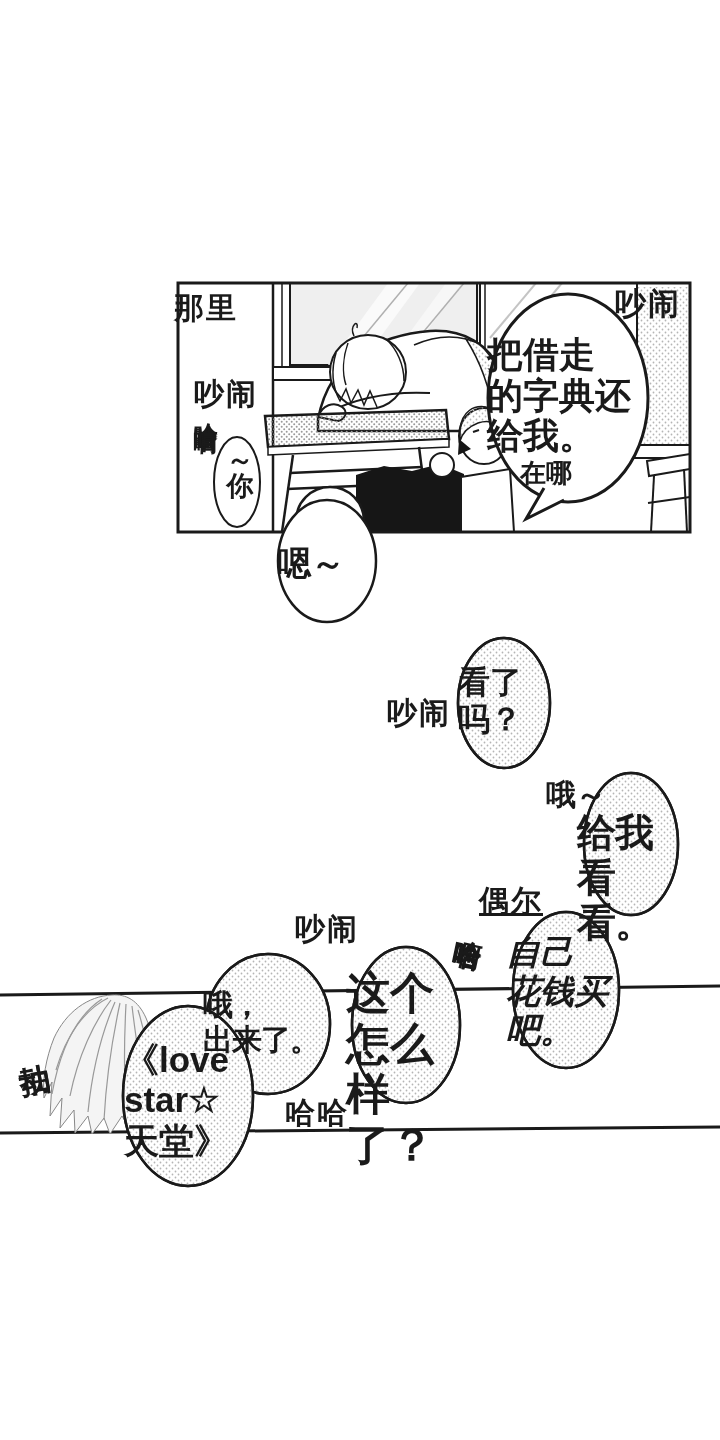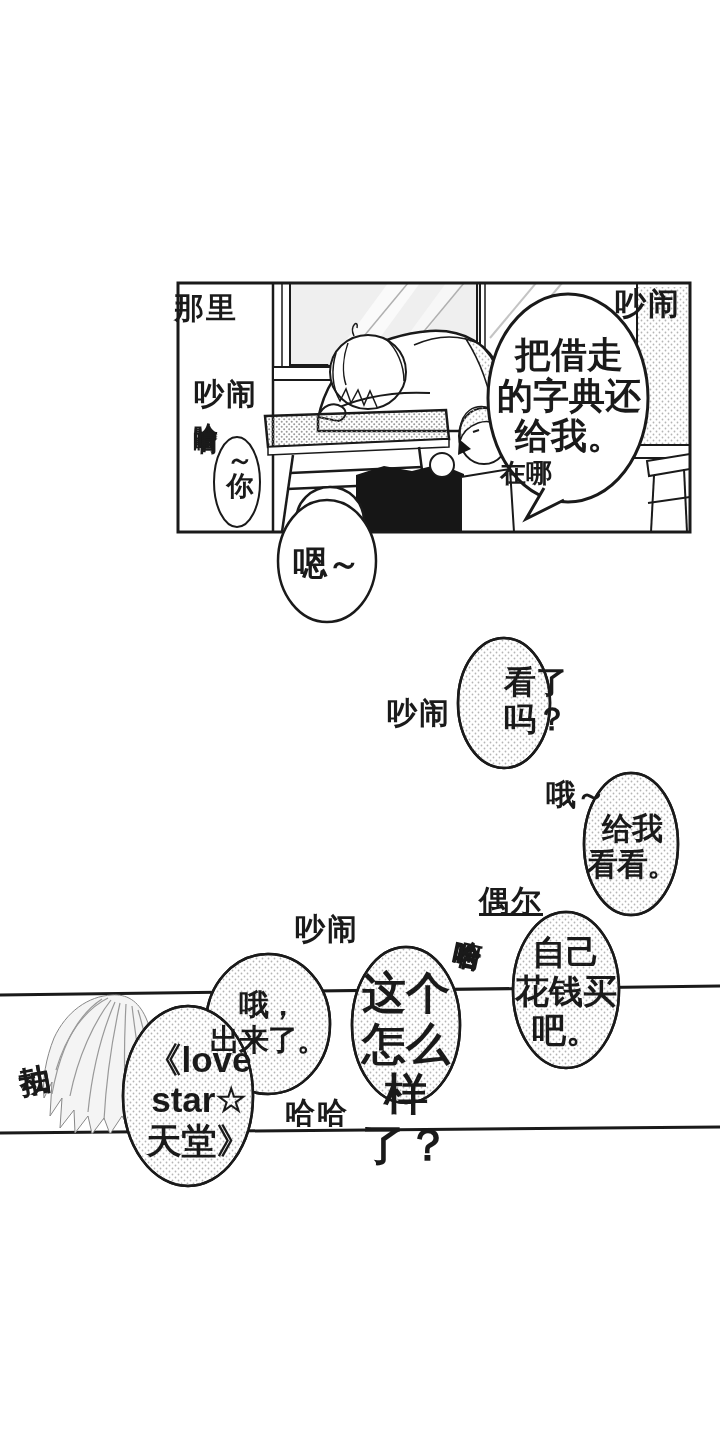--- a/index.html
+++ b/index.html
@@ -1,21 +1,21 @@
 <!DOCTYPE html>
 <html><head>
 <meta charset="utf-8">
 <style>
   html,body{margin:0;padding:0;}
   body{width:720px;height:1440px;background:#fff;overflow:hidden;position:relative;
        font-family:"Liberation Sans",sans-serif;color:#1a1a1a;}
   #art{position:absolute;left:0;top:0;z-index:1;}
   .txt{position:absolute;z-index:3;font-weight:700;line-height:1.15;white-space:pre-line;}
   .vtext{writing-mode:vertical-rl;text-orientation:upright;}
-  .ctr{text-align:center;}
+  .ctr{}
 </style>
 </head>
 <body>
 
 <svg id="art" width="720" height="1440" viewBox="0 0 720 1440">
   <defs>
     <pattern id="dotsLight" width="6" height="6" patternUnits="userSpaceOnUse">
       <circle cx="1.5" cy="1.5" r="0.9" fill="#b5b5b5"></circle>
       <circle cx="4.5" cy="4.5" r="0.9" fill="#b5b5b5"></circle>
     </pattern>
@@ -160,32 +160,32 @@
 </svg>
 
 <div class="txt" style="left:174px;top:291px;font-size:30px;letter-spacing:2px;">那里</div>
 <div class="txt" style="left:194px;top:377px;font-size:30px;letter-spacing:2px;">吵闹</div>
 <div class="txt vtext" style="left:192px;top:412px;font-size:24px;letter-spacing:-2px;height:126px;">啊哈哈哈哈</div>
 <div class="txt vtext" style="left:224px;top:450px;font-size:27px;letter-spacing:-2px;">你～</div>
 <div class="txt" style="left:615px;top:286px;font-size:31px;letter-spacing:2px;">吵闹</div>
 <div class="txt ctr" style="left:487px;top:335px;width:164px;font-size:36px;line-height:1.13;">把借走
 的字典还
 给我。</div>
-<div class="txt" style="left:500px;top:459px;font-size:26px;">在哪</div>
+<div class="txt" style="left:520px;top:459px;font-size:26px;">在哪</div>
 <div class="txt ctr" style="left:277px;top:544px;width:100px;font-size:34px;">嗯～</div>
 <div class="txt" style="left:387px;top:696px;font-size:30px;letter-spacing:2px;">吵闹</div>
-<div class="txt ctr" style="left:458px;top:664px;width:92px;font-size:32px;margin-left:32px;">看了
+<div class="txt ctr" style="left:458px;top:664px;width:92px;font-size:32px;">看了
 吗？</div>
 <div class="txt" style="left:546px;top:778px;font-size:30px;">哦～</div>
-<div class="txt ctr" style="left:577px;top:811px;width:110px;font-size:31px;letter-spacing:-1px;">给我
+<div class="txt ctr" style="left:577px;top:811px;width:110px;font-size:39px;letter-spacing:-1px;">给我
 看看。</div>
 <div class="txt" style="left:479px;top:884px;font-size:30px;letter-spacing:2px;text-decoration:underline;">偶尔</div>
 <div class="txt" style="left:295px;top:912px;font-size:30px;letter-spacing:2px;">吵闹</div>
 <div class="txt vtext" style="left:458px;top:918px;font-size:28px;letter-spacing:-1px;transform:rotate(12deg);transform-origin:top left;">啊哈哈哈</div>
-<div class="txt ctr" style="left:506px;top:933px;width:120px;font-size:34px;">自己
+<div class="txt ctr" style="left:506px;top:933px;width:120px;font-size:34px;font-style:italic;">自己
 花钱买
 吧。</div>
 <div class="txt ctr" style="left:346px;top:968px;width:120px;font-size:44px;">这个
 怎么样
 了？</div>
 <div class="txt ctr" style="left:203px;top:988px;width:130px;font-size:30px;letter-spacing:-1px;">哦，
 出来了。</div>
 <div class="txt ctr" style="left:124px;top:1040px;width:150px;font-size:35px;">《love
 star☆
 天堂》</div>

